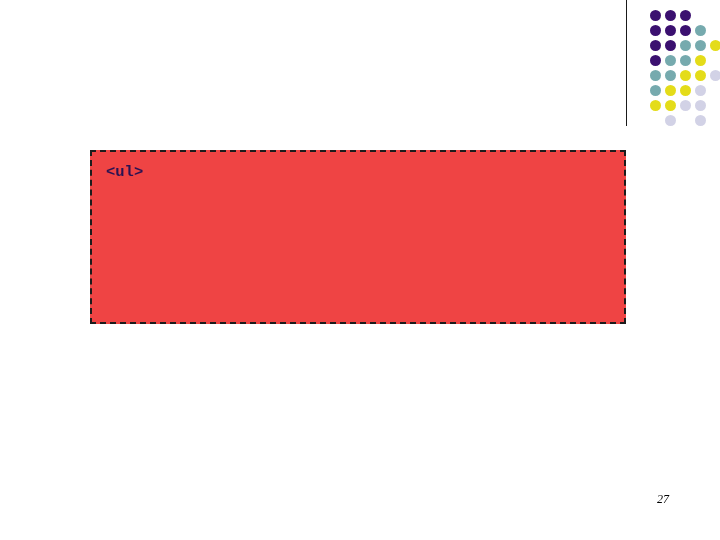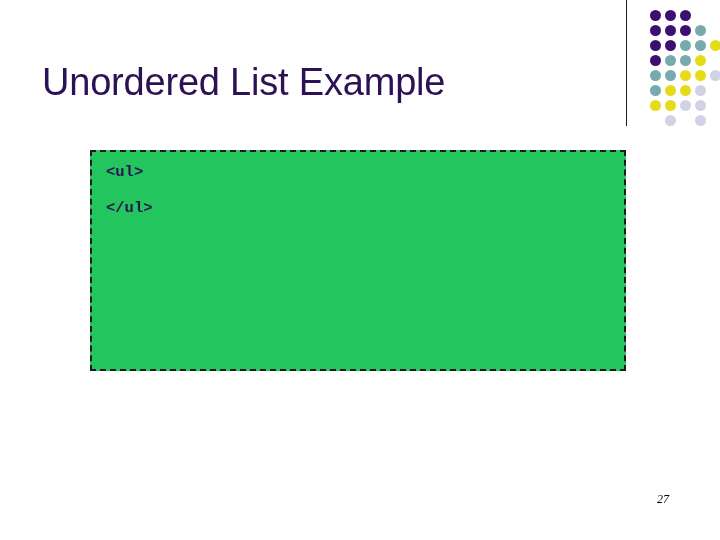--- a/index.html
+++ b/index.html
@@ -58,23 +58,23 @@
     letter-spacing: -0.2px;
     white-space: nowrap;
   }
 
   
   #code-block {
     position: absolute;
     left: 90px;
     top: 150px;
     width: 536px;
-    height: 221px;
+    height: 174px;
     box-sizing: border-box;
-    background: #22c55e;
+    background: #ef4444;
     border: 2px dashed #1c1c1c;
     padding: 13px 0 4px 0;
   }
   #code-block .code-line {
     font-family: "Liberation Mono", "DejaVu Sans Mono", monospace;
     font-size: 15.5px;
     font-weight: bold;
     color: #2a1352;
     white-space: pre;
     line-height: 1;
@@ -135,22 +135,20 @@
       <span class="dot" style="left: 30px; top: 75px; width: 11px; height: 11px; background: rgb(228, 220, 25);"></span>
       <span class="dot" style="left: 45px; top: 75px; width: 11px; height: 11px; background: rgb(210, 210, 230);"></span>
       <span class="dot" style="left: 0px; top: 90px; width: 11px; height: 11px; background: rgb(228, 220, 25);"></span>
       <span class="dot" style="left: 15px; top: 90px; width: 11px; height: 11px; background: rgb(228, 220, 25);"></span>
       <span class="dot" style="left: 30px; top: 90px; width: 11px; height: 11px; background: rgb(210, 210, 230);"></span>
       <span class="dot" style="left: 45px; top: 90px; width: 11px; height: 11px; background: rgb(210, 210, 230);"></span>
       <span class="dot" style="left: 15px; top: 105px; width: 11px; height: 11px; background: rgb(210, 210, 230);"></span>
       <span class="dot" style="left: 45px; top: 105px; width: 11px; height: 11px; background: rgb(210, 210, 230);"></span>
     </div>
 
-  <h1 id="slide-title">Unordered List Example</h1>
 
   <div id="code-block">
     <div class="code-line">&lt;ul&gt;</div>
-    <div class="code-line">&lt;/ul&gt;</div>
   </div>
 
   <div id="page-number">27</div>
 
 </div>
 
 </body></html>

